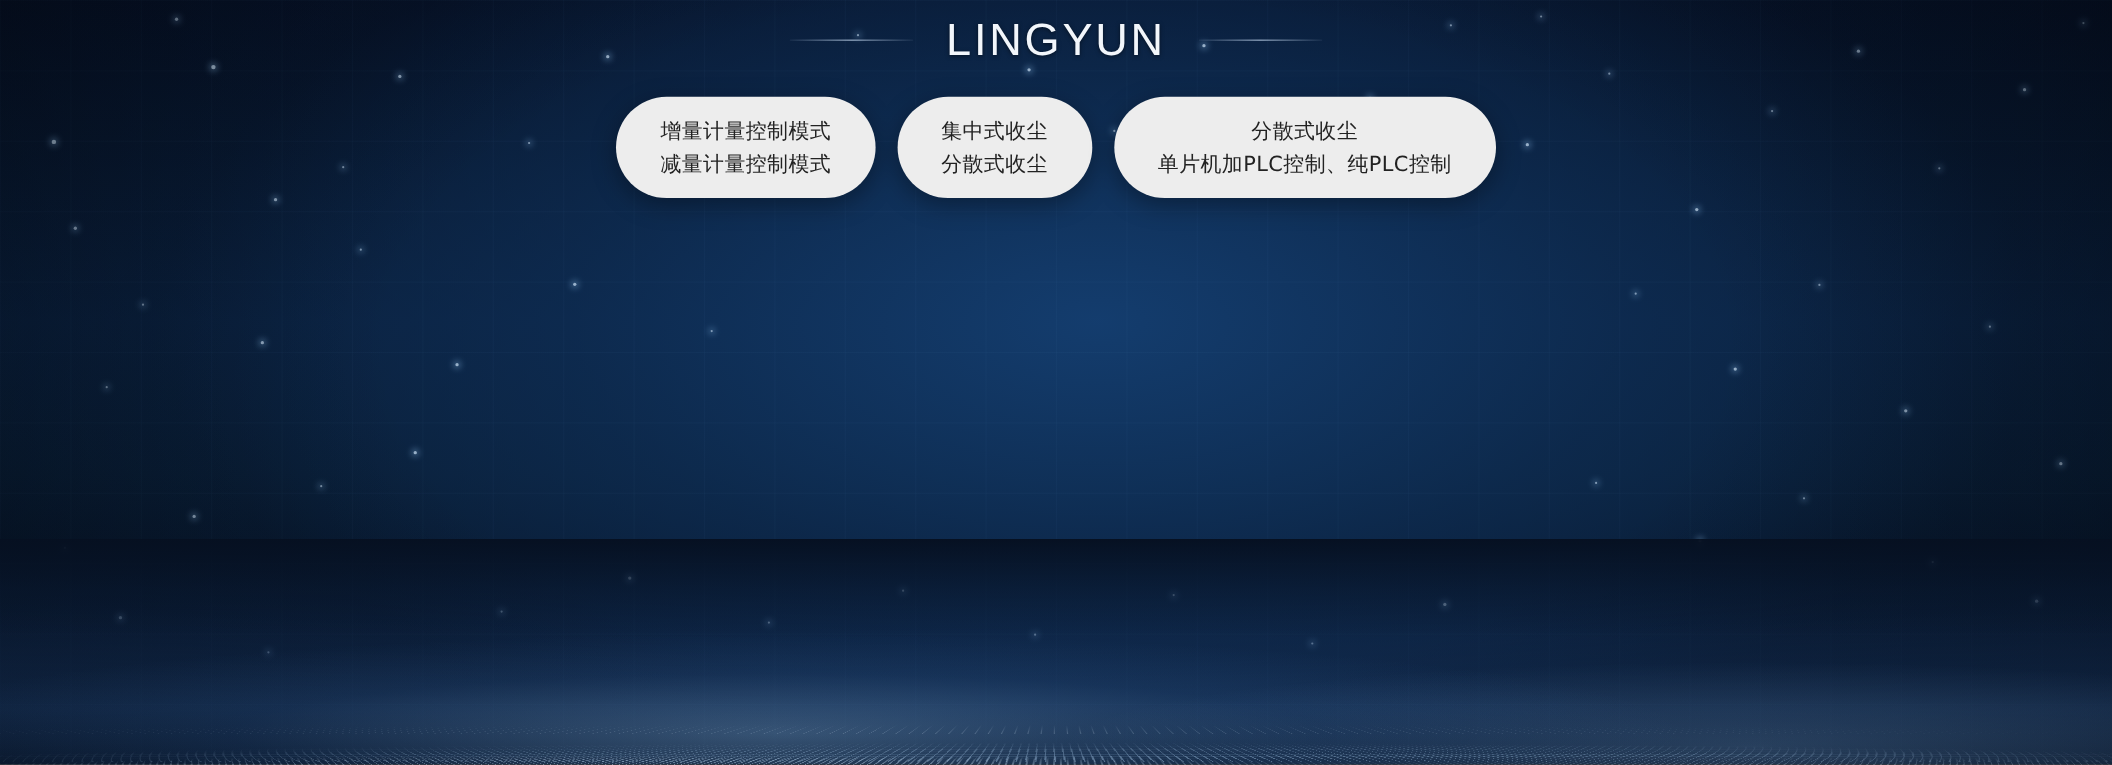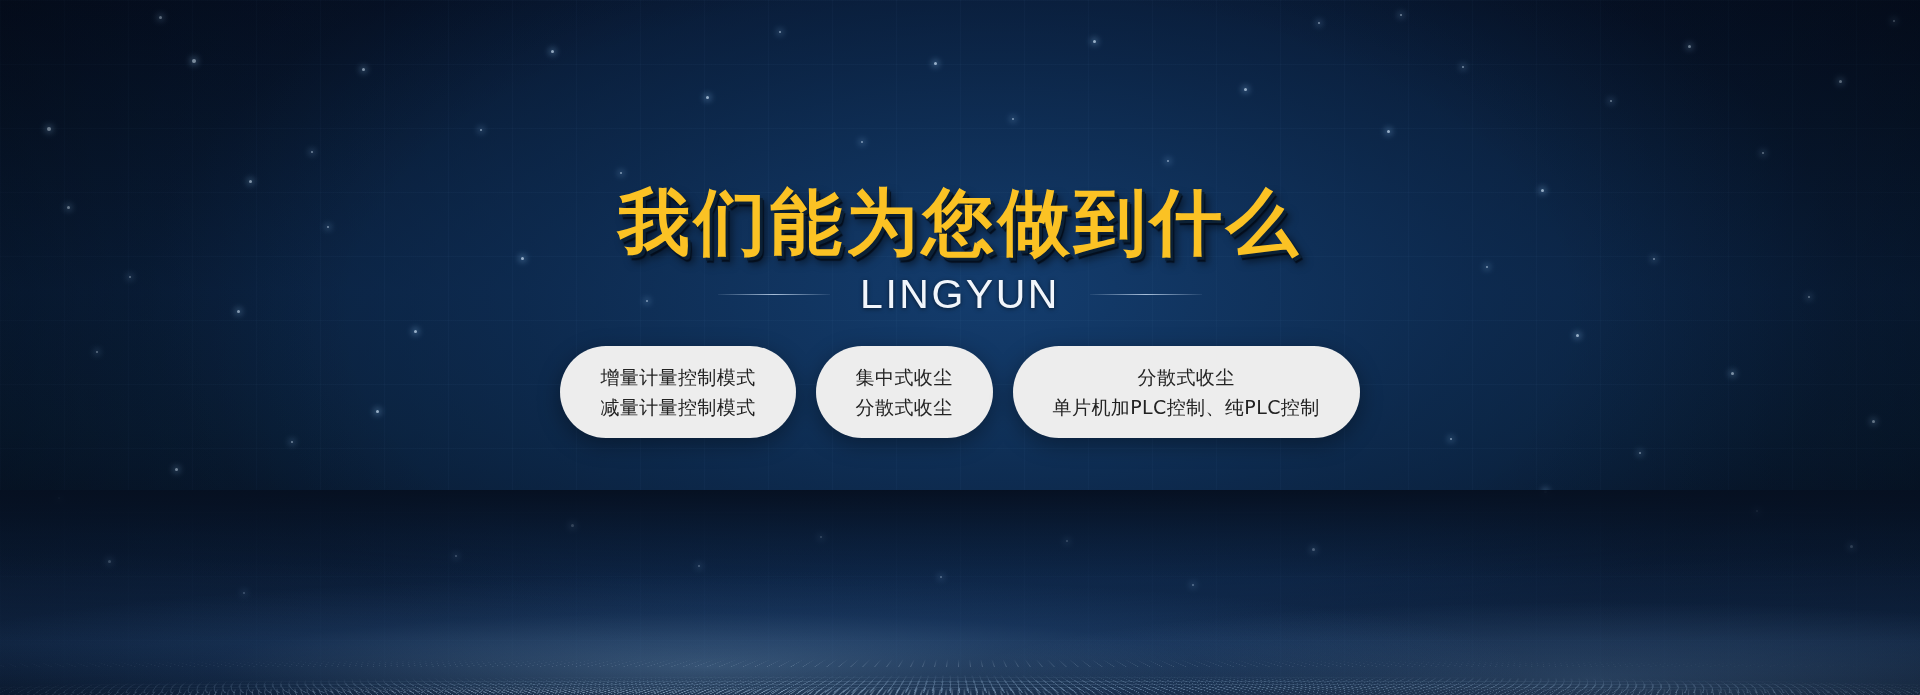--- a/index.html
+++ b/index.html
@@ -264,21 +264,20 @@
   <div class="mesh-wrap">
     <div class="mesh-haze"></div>
     <div class="mesh-layer mesh-c"></div>
     <div class="mesh-layer mesh-b"></div>
     <div class="mesh-layer mesh-a"></div>
     <div class="mesh-topfade"></div>
   </div>
 
   <div class="content">
 
-    <h1 class="headline">我们能为您做到什么</h1>
 
     <div class="sub-row">
       <span class="sub-rule"></span>
       <span class="sub-en">LINGYUN</span>
       <span class="sub-rule"></span>
     </div>
 
 
     <div class="cards">
 

